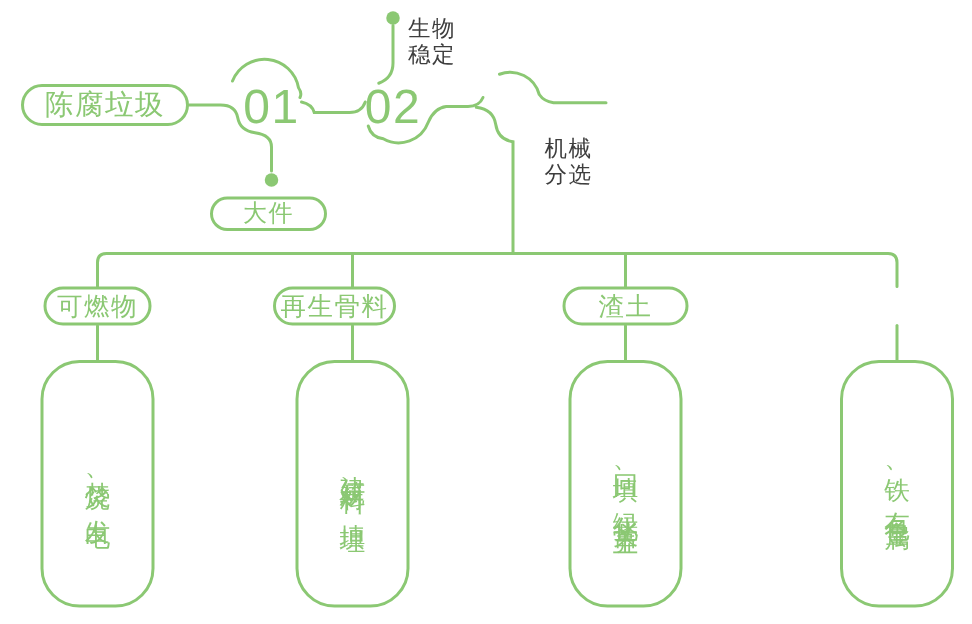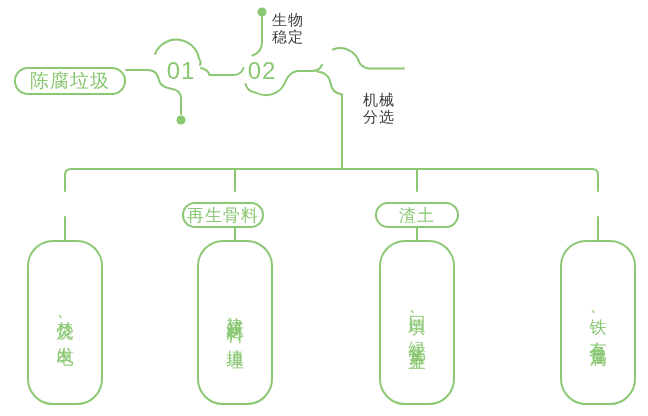--- a/index.html
+++ b/index.html
@@ -15,34 +15,34 @@
   }
   .stage{position:relative;width:648px;height:416px;background:var(--bg);}
   svg.wires{position:absolute;left:0;top:0;z-index:0;}
   svg.wires path{fill:none;stroke:var(--green);stroke-width:2;stroke-linecap:round;}
   svg.wires circle{fill:var(--green);stroke:none;}
 
   .pill{
     position:absolute;z-index:2;background:var(--bg);
     border:2px solid var(--green);border-radius:999px;
     color:var(--green);display:flex;align-items:center;justify-content:center;
-    box-sizing:border-box;letter-spacing:1px;white-space:nowrap;margin-top:11px;
+    box-sizing:border-box;letter-spacing:1px;white-space:nowrap;
   }
   .pill.source{left:14px;top:56px;width:112px;height:28px;font-size:19px;}
   .pill.bulky{left:140px;top:131px;width:78px;height:23px;font-size:16px;}
   .pill.cat{top:191px;height:26px;font-size:17px;}
   .pill.cat.c1{left:29px;width:72px;}
   .pill.cat.c2{left:182px;width:82px;}
   .pill.cat.c3{left:375px;width:84px;}
   .pill.cat.c4{left:555px;width:86px;}
 
   .stepnum{
     position:absolute;z-index:2;width:46px;height:34px;top:54px;
     display:flex;align-items:center;justify-content:center;
-    color:var(--green);font-size:24px;letter-spacing:1px;
+    color:var(--green);font-size:32px;letter-spacing:1px;
   }
   .stepnum.n1{left:158px;}
   .stepnum.n2{left:239px;}
   .stepnum.n3{left:318px;}
 
   .plabel{
     position:absolute;z-index:2;color:var(--dark);
     font-size:15px;line-height:17px;font-weight:500;
     width:34px;letter-spacing:1px;word-break:break-all;
   }
@@ -101,21 +101,27 @@
   <div class="pill source">
     <span>陈腐垃圾</span>
   </div>
 
   <div class="stepnum n1">01</div>
   <div class="stepnum n2">02</div>
 
   <div class="plabel bio">生物稳定</div>
   <div class="plabel mech">机械分选</div>
 
+  <div class="pill bulky">
+    <span>大件</span>
+  </div>
 
+  <div class="pill cat c1">
+    <span>可燃物</span>
+  </div>
   <div class="pill cat c2">
     <span>再生骨料</span>
   </div>
   <div class="pill cat c3">
     <span>渣土</span>
   </div>
 
   <div class="resultbox b1">
     <span class="vtext">焚烧、发电</span>
   </div>

